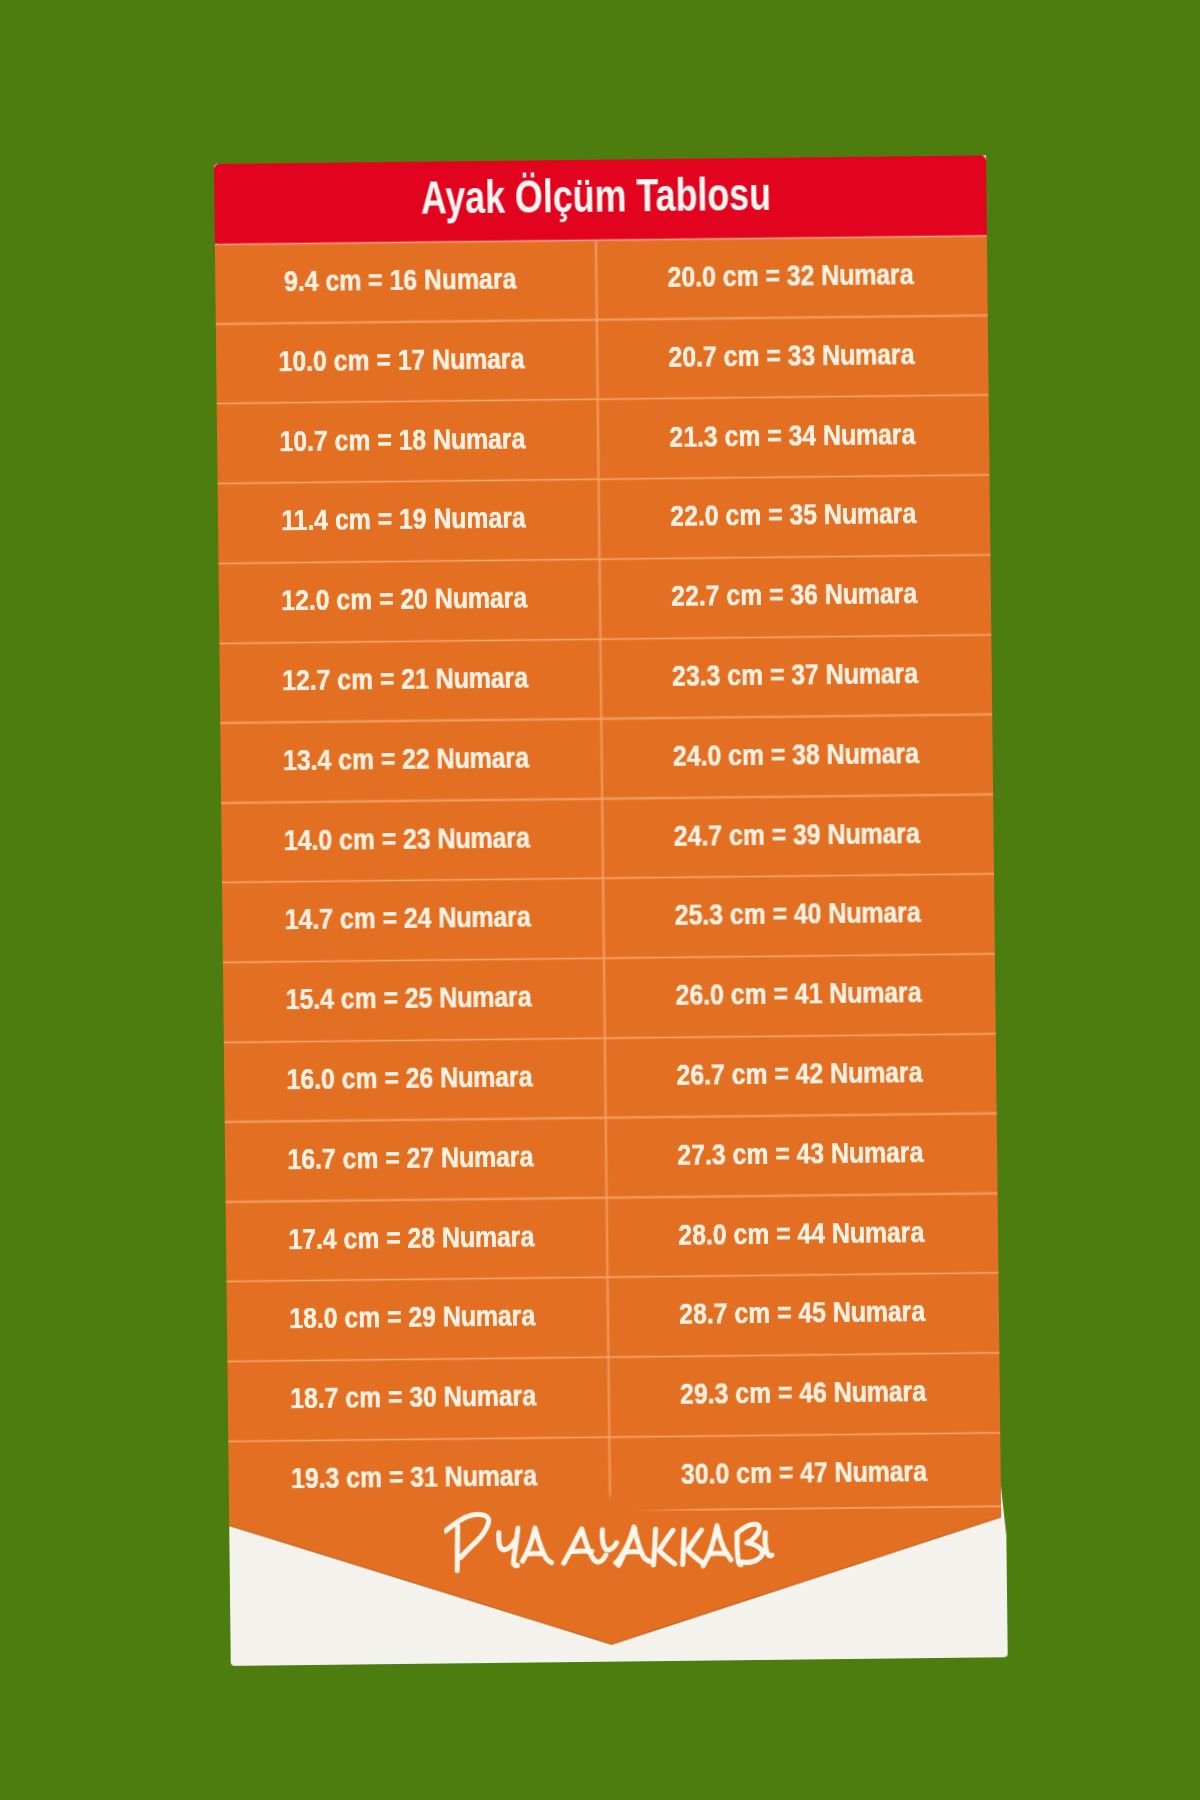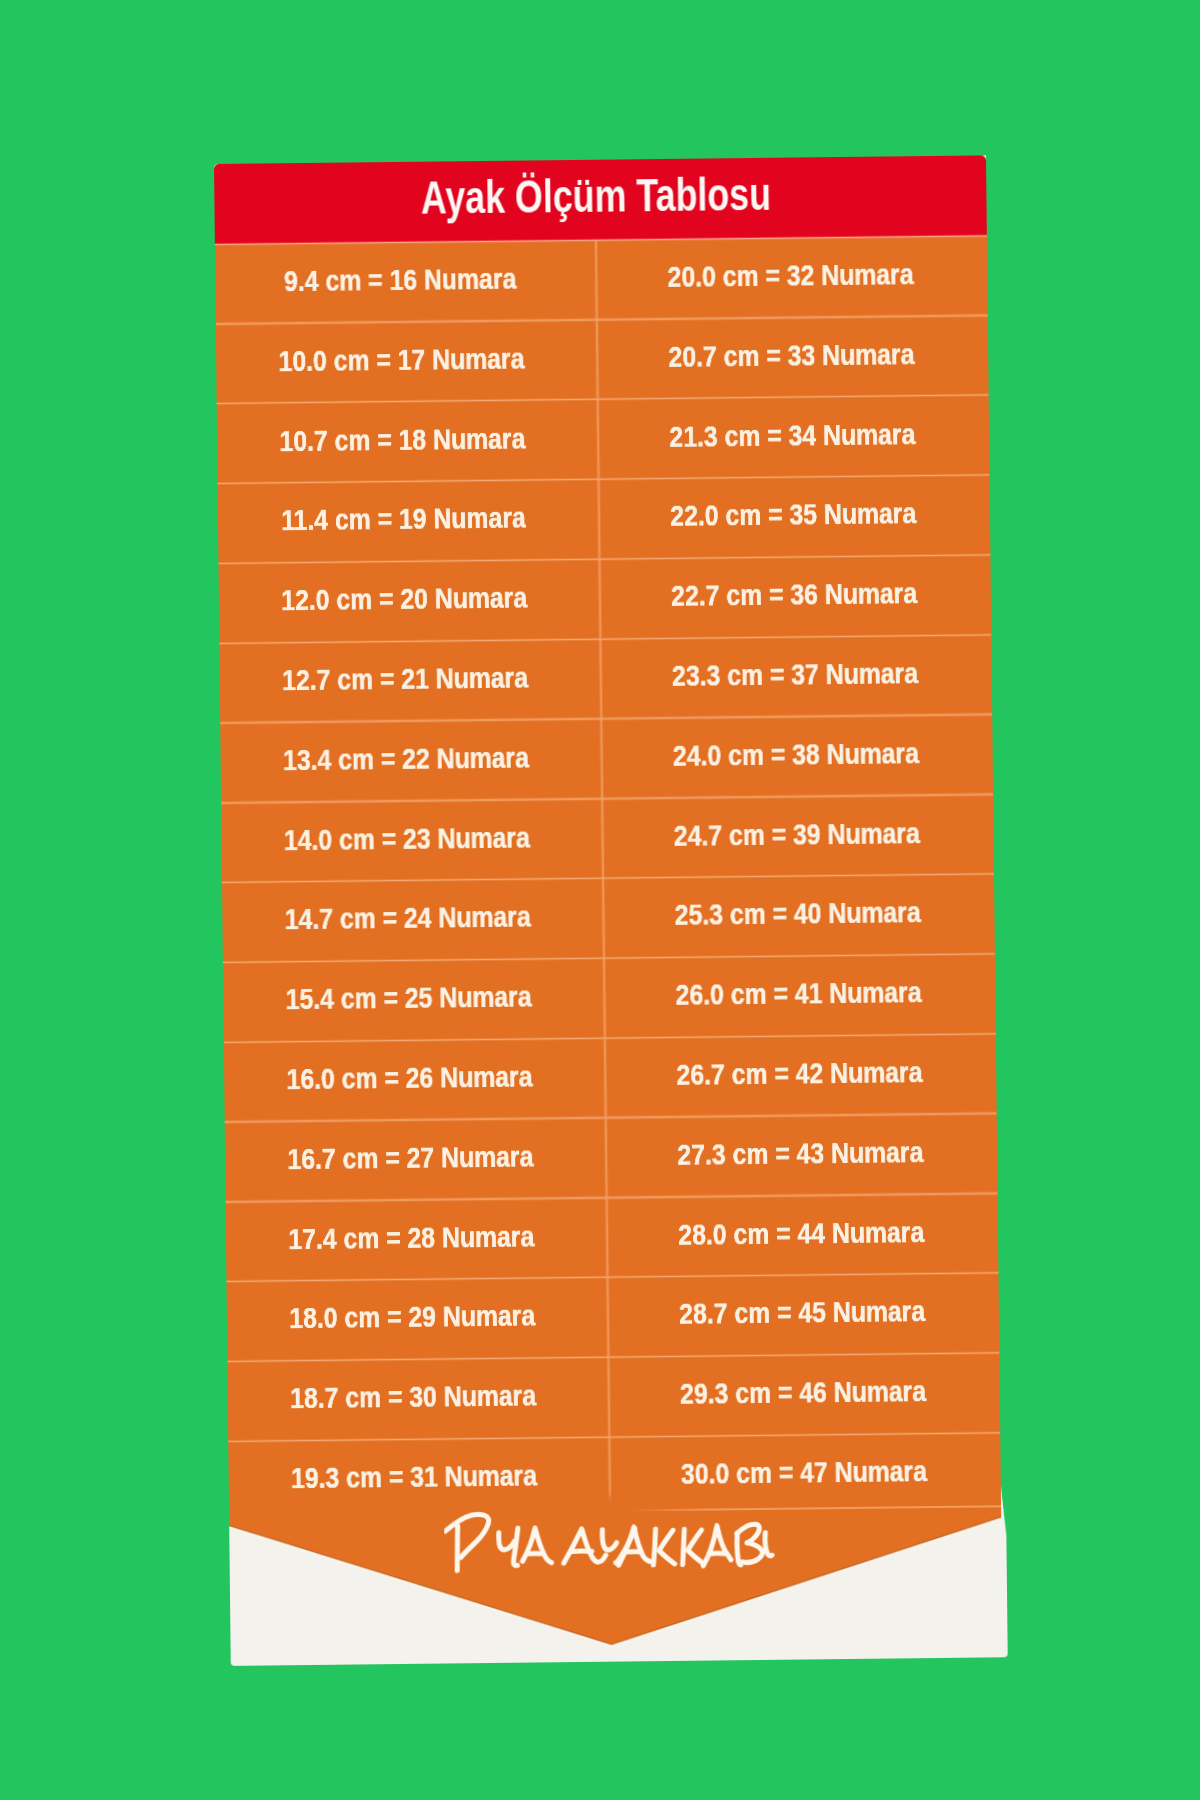--- a/index.html
+++ b/index.html
@@ -1,19 +1,19 @@
 <!DOCTYPE html>
 <html><head>
 <meta charset="utf-8">
 <title>Ayak Ölçüm Tablosu</title>
 <style>
   html,body{margin:0;padding:0;}
   body{width:1200px;height:1800px;background:#ffffff;overflow:hidden;
        font-family:"Liberation Sans", sans-serif;-webkit-font-smoothing:antialiased;}
-  #stage{position:relative;width:1200px;height:1800px;background:#22c55e;overflow:hidden;}
+  #stage{position:relative;width:1200px;height:1800px;background:#4d7c0f;overflow:hidden;}
 
   
   .card{position:absolute;left:214px;top:164px;width:772px;height:1502px;
         transform:rotate(-0.64deg);transform-origin:0 0;
         filter:blur(0.42px);}
 
     .sheet{position:absolute;left:0;top:0;width:777px;height:1502px;
          background:#f4f2ec;border-radius:4px;
          clip-path:polygon(0 0, 772px 0, 772px 1330px, 777px 1380px, 777px 1502px, 0 1502px);}
 

